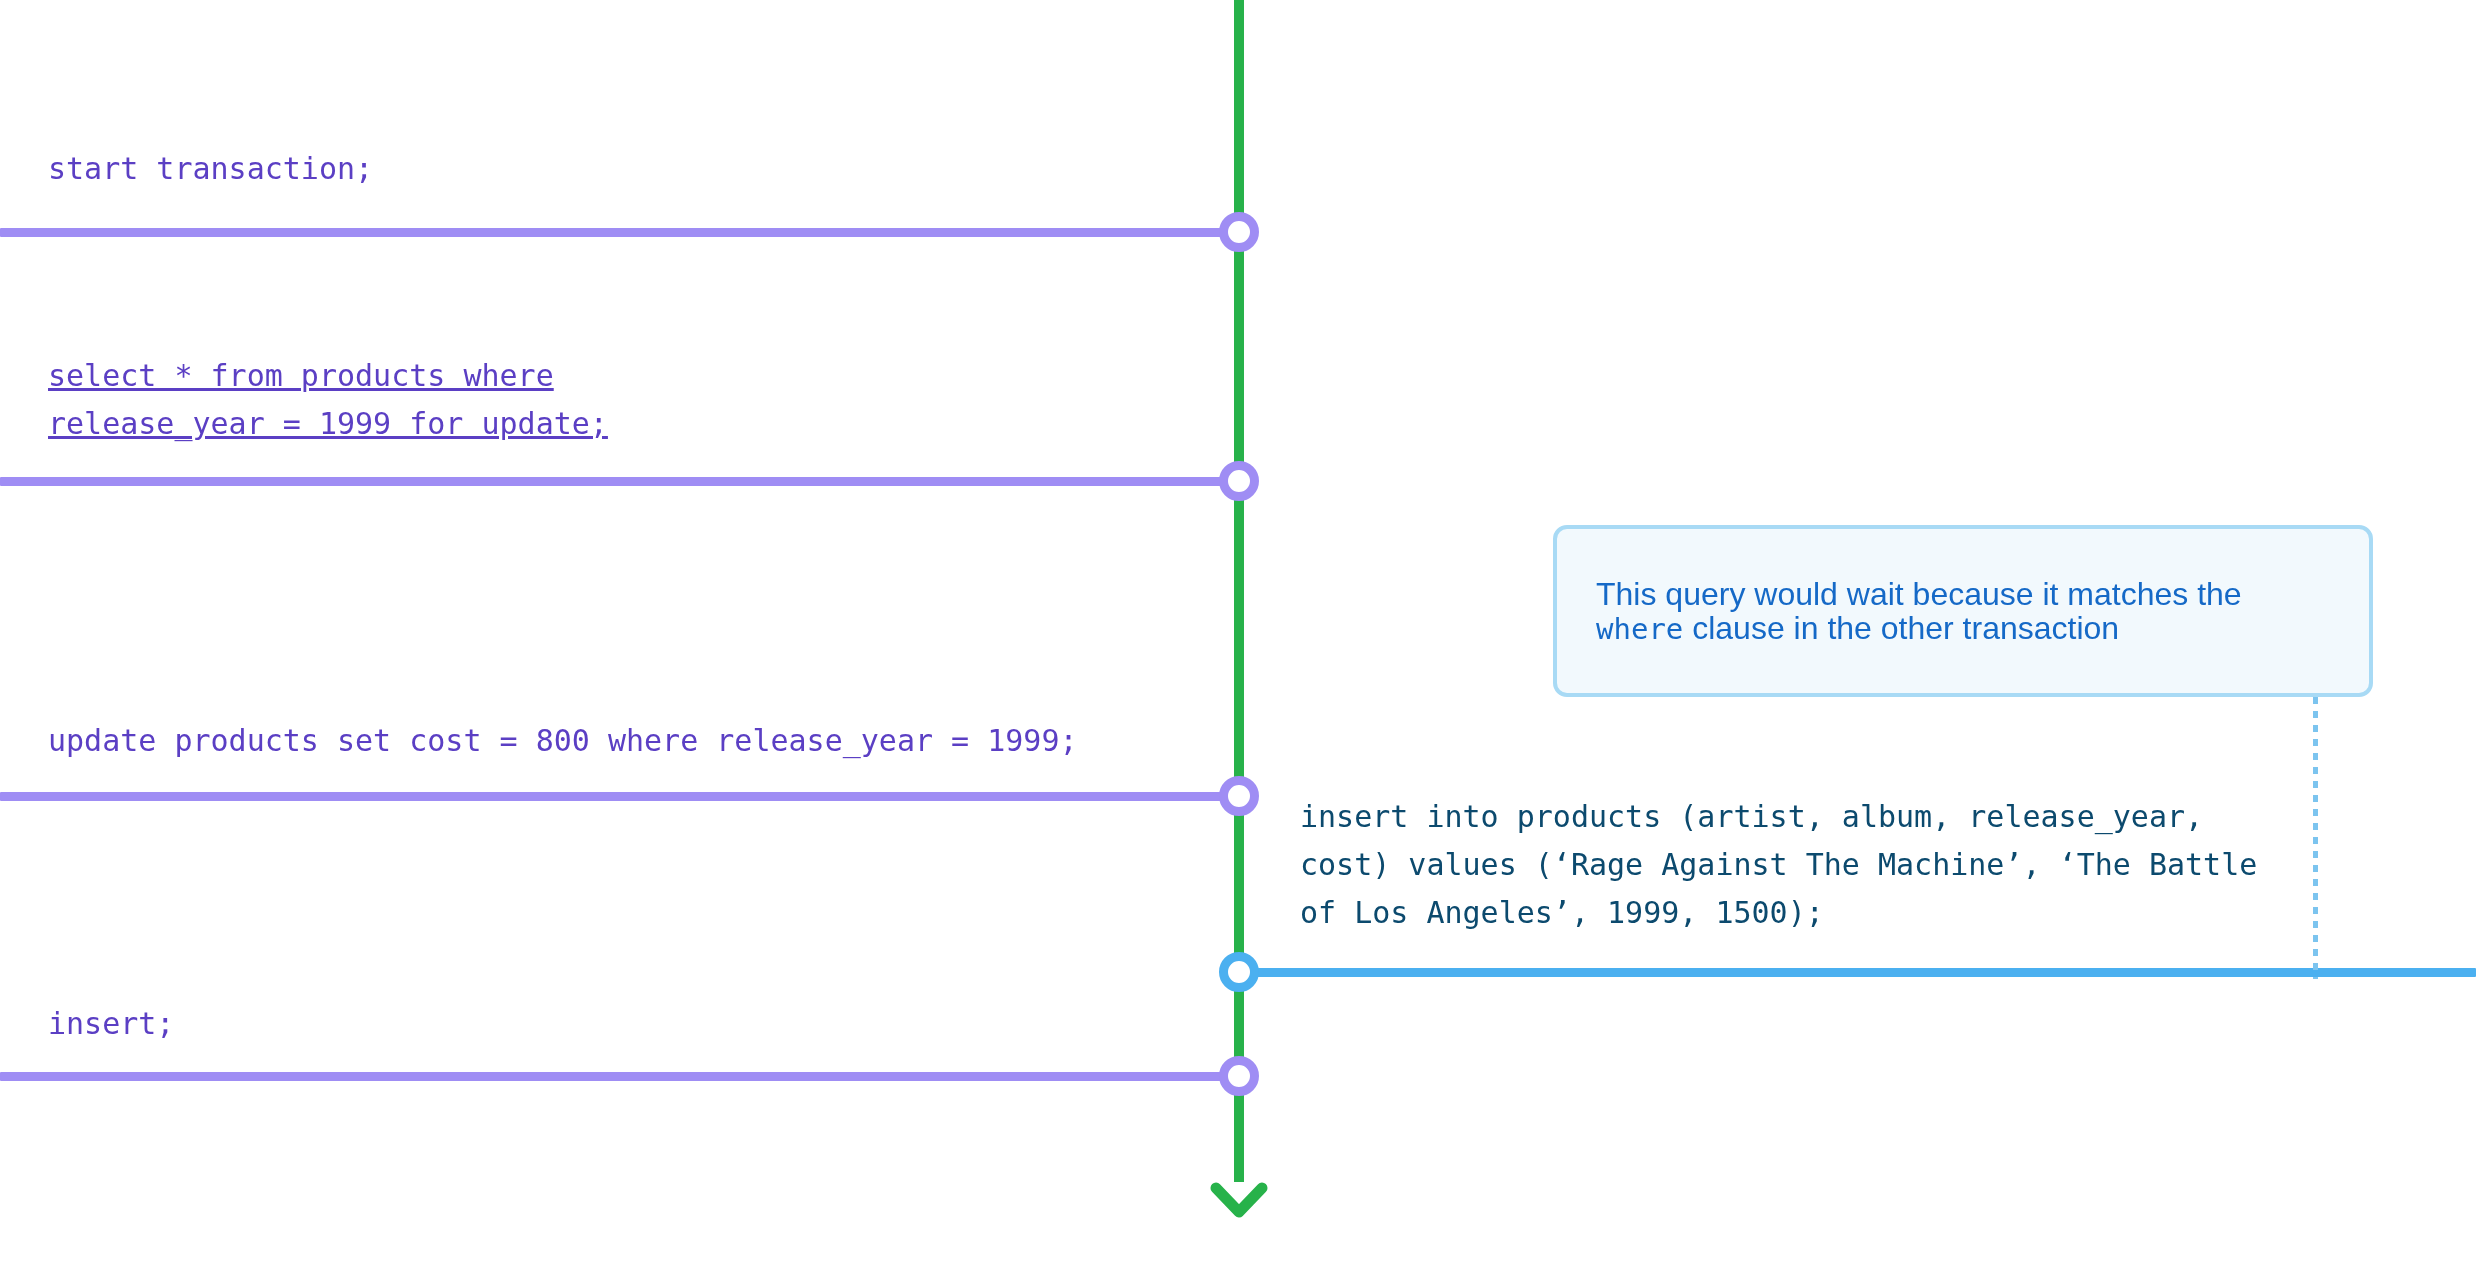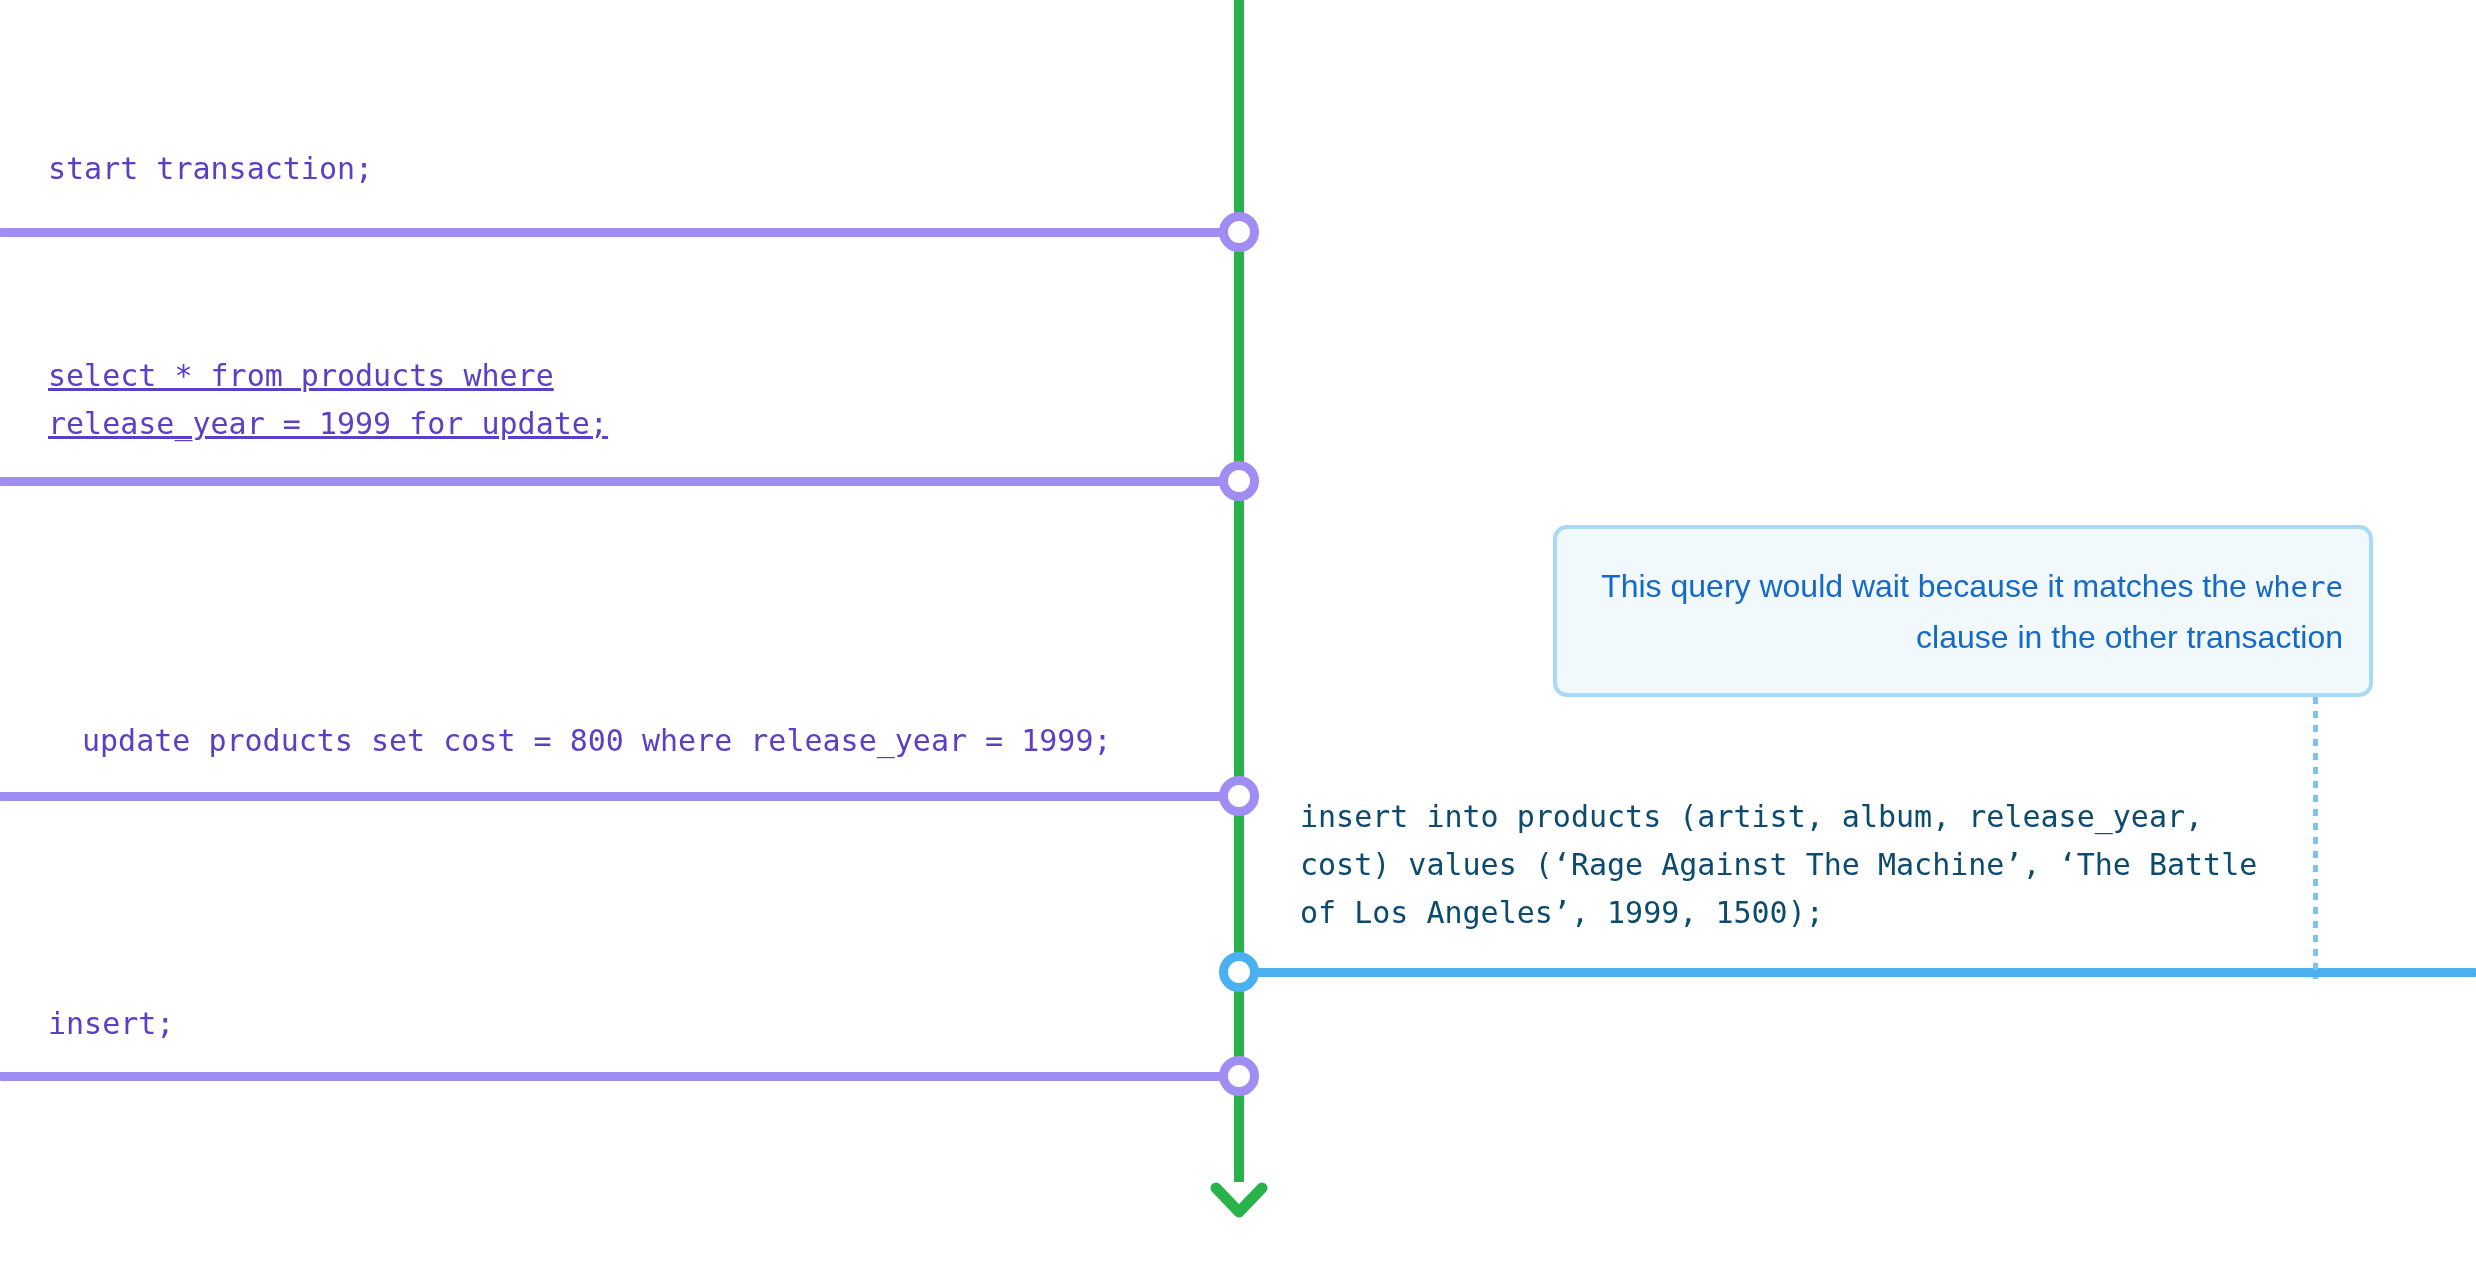--- a/index.html
+++ b/index.html
@@ -81,23 +81,23 @@
     border: 4px solid #a8daf5;
     border-radius: 14px;
     display: flex;
     align-items: center;
     justify-content: center;
   }
   .callout-text {
     color: #1569c7;
     font-family: "Liberation Sans", sans-serif;
     font-size: 32px;
-    line-height: 50px;
-    text-align: right;
-    padding: 0 26px;
+    line-height: 34px;
+    text-align: left;
+    padding: 0 39px;
   }
   .callout-text .mono {
     font-family: "DejaVu Sans Mono", "Liberation Mono", monospace;
     font-size: 29px;
   }
   .callout-leader {
     position: absolute;
     left: 2313px;
     top: 697px;
     width: 5px;
@@ -121,21 +121,21 @@
   <div class="node purple" style="left:1219px; top:212px;"></div>
   <div class="stmt left" style="top:145px;">start transaction;</div>
 
   <div class="event-line purple" style="top:477px; width:1245px;"></div>
   <div class="node purple" style="left:1219px; top:461px;"></div>
   <div class="stmt left" style="top:352px;text-decoration:underline;">select * from products where
 release_year = 1999 for update;</div>
 
   <div class="event-line purple" style="top:792px; width:1245px;"></div>
   <div class="node purple" style="left:1219px; top:776px;"></div>
-  <div class="stmt left" style="top:717px;margin-left:34px;">update products set cost = 800 where release_year = 1999;</div>
+  <div class="stmt left" style="top:717px;">update products set cost = 800 where release_year = 1999;</div>
 
   <div class="event-line blue" style="top:968px; left:1239px; width:1237px;"></div>
   <div class="node blue" style="left:1219px; top:952px;"></div>
   <div class="stmt right" style="top:793px;">insert into products (artist, album, release_year, cost) values (‘Rage Against The Machine’, ‘The Battle of Los Angeles’, 1999, 1500);</div>
 
   <div class="event-line purple" style="top:1072px; width:1245px;"></div>
   <div class="node purple" style="left:1219px; top:1056px;"></div>
   <div class="stmt left" style="top:1000px;">insert;</div>
 
   <div class="callout">

